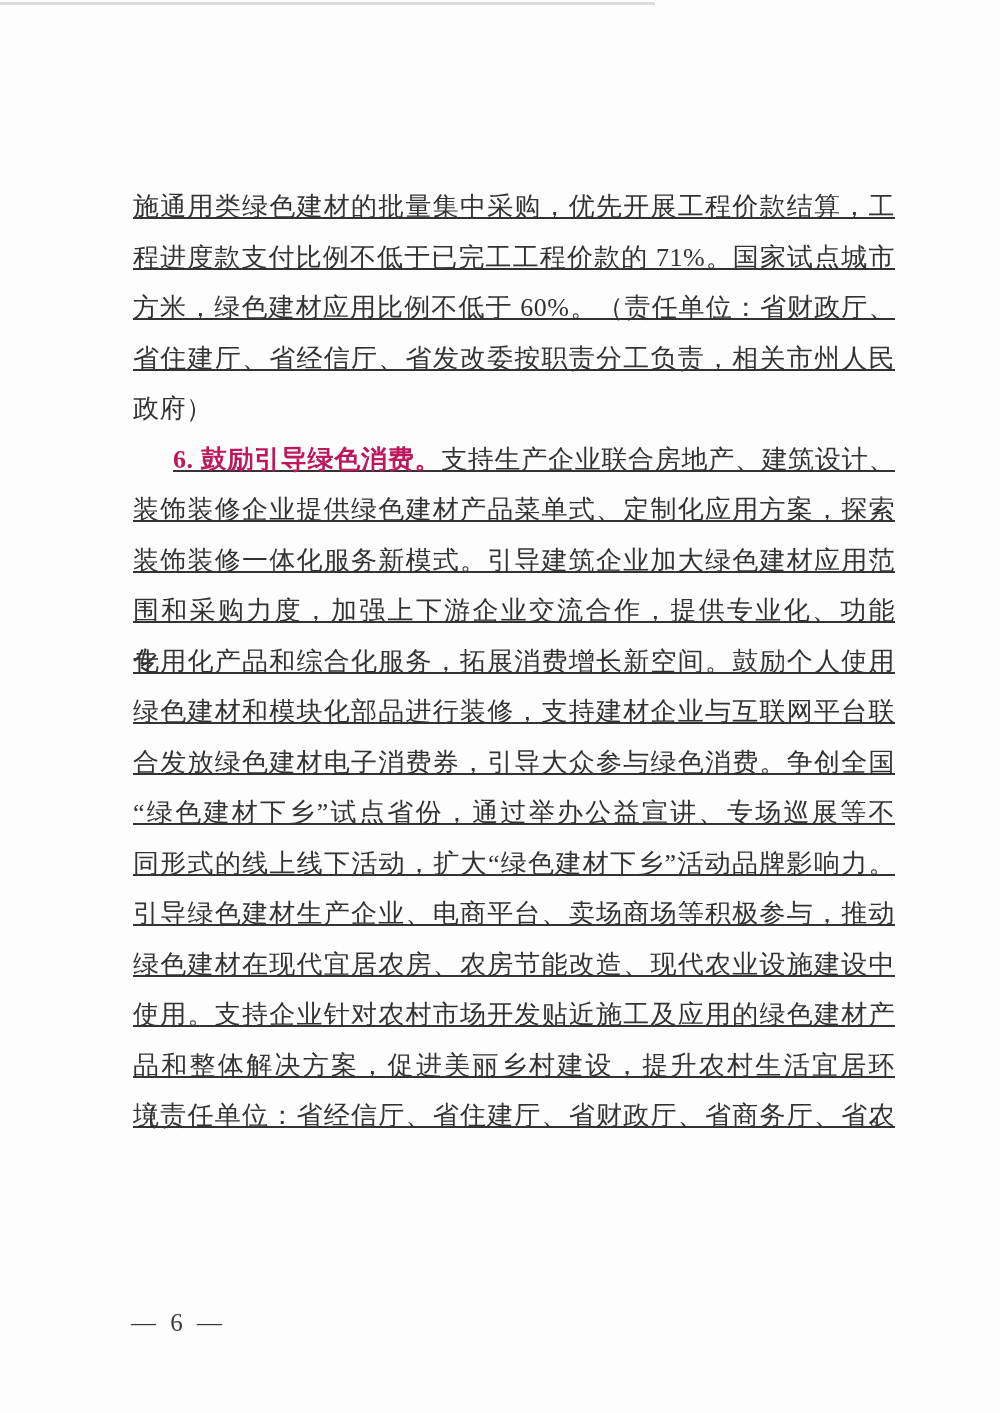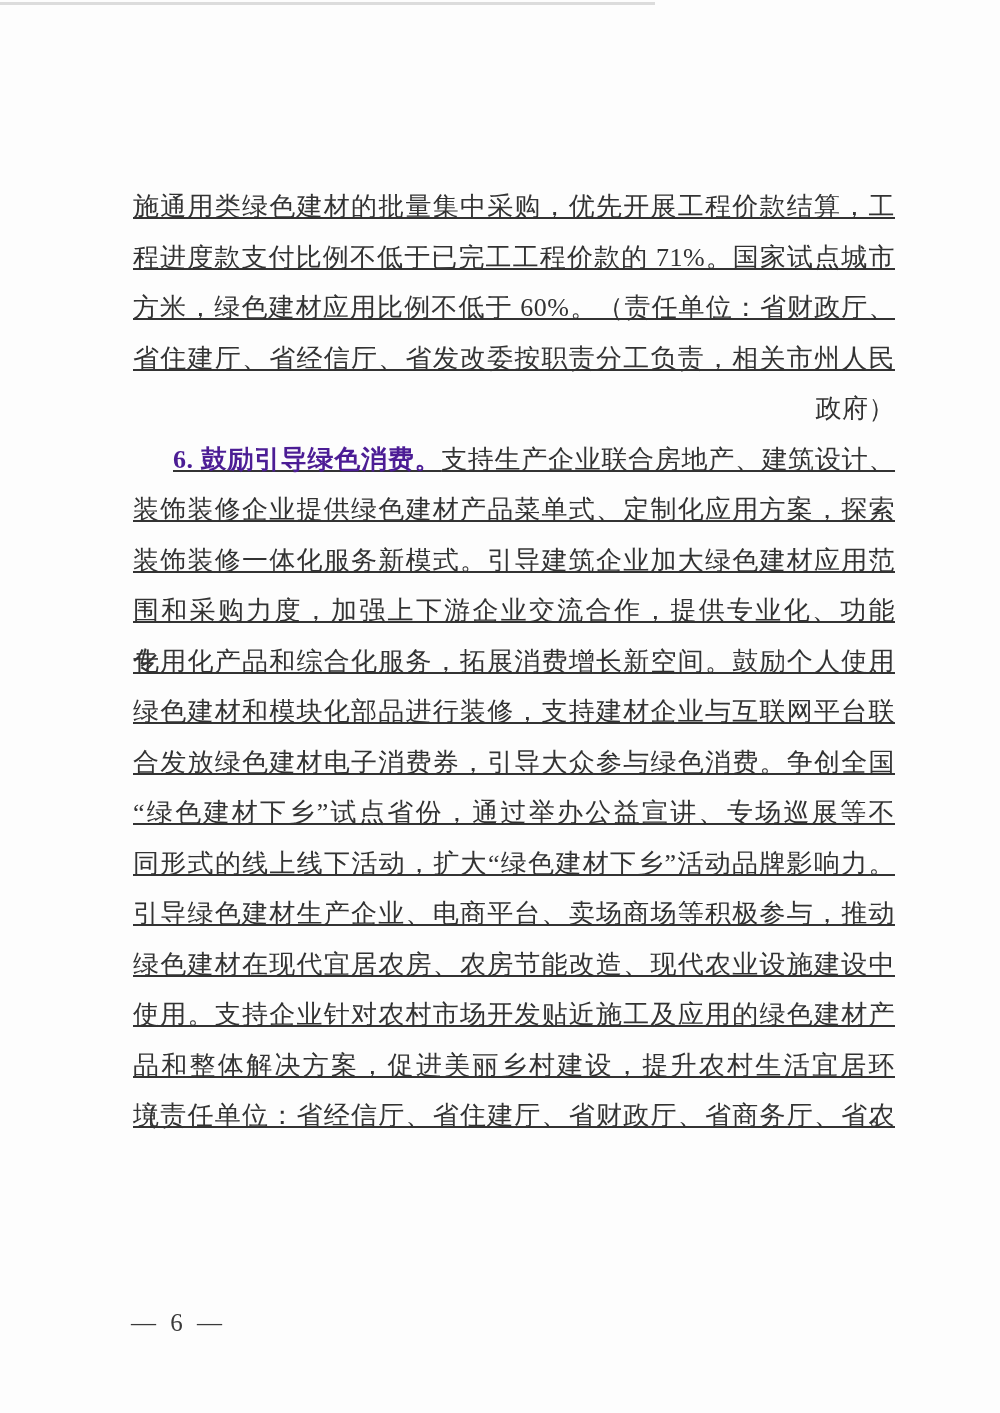--- a/index.html
+++ b/index.html
@@ -29,34 +29,33 @@
     top: 182px;
     width: 762px;
   }
   .line {
     height: 50.5px;
     line-height: 50.5px;
     font-size: 26px;
     color: #333333;
     letter-spacing: 0.5px;
     white-space: nowrap;
-    text-align: right;
   }
   .line.justify {
     white-space: normal;
     text-align: justify;
     text-align-last: justify;
     text-decoration: underline;
   }
   .line.indent {
     text-indent: 40px;
   }
   .line strong {
     font-weight: 700;
-    color: #4c1d95;
+    color: #be185d;
   }
   .page-number {
     position: absolute;
     left: 131px;
     top: 1303px;
     font-size: 25px;
     color: #3a3a3a;
     letter-spacing: 4px;
     line-height: 40px;
   }

